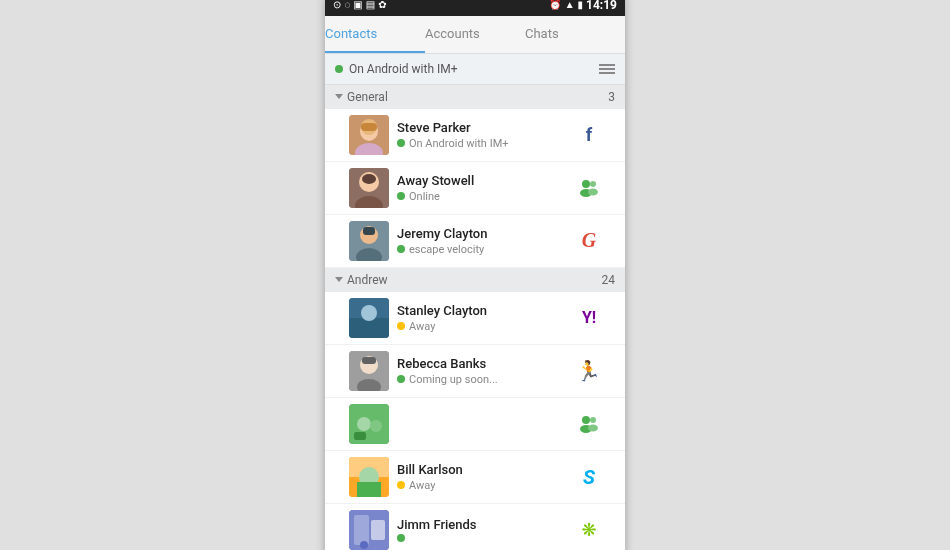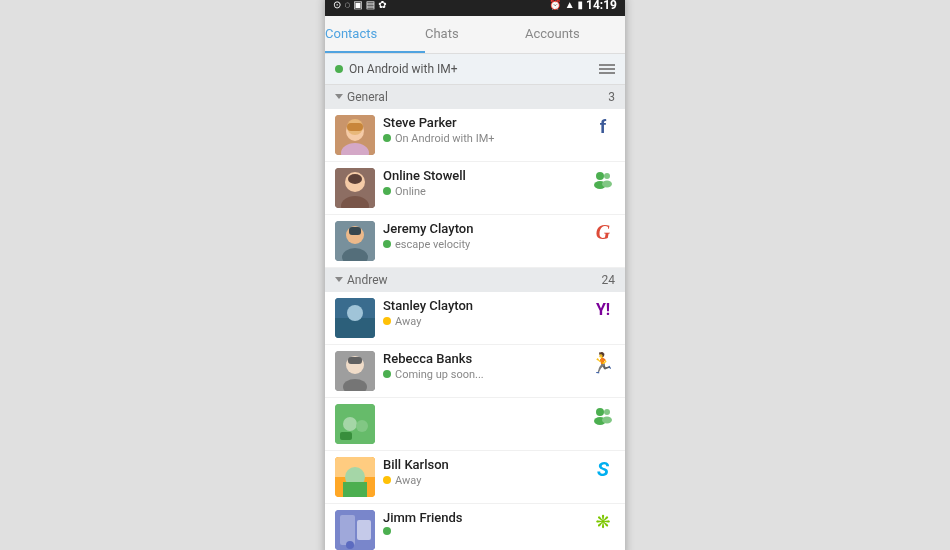--- a/index.html
+++ b/index.html
@@ -131,21 +131,22 @@
     .triangle {
       width: 0;
       height: 0;
       border-left: 4px solid transparent;
       border-right: 4px solid transparent;
       border-top: 5px solid #888;
       display: inline-block;
     }
     .contact-item {
       display: flex;
-      padding: 6px 10px;
+      align-items: center;
+      padding: 6px 24px;
       border-bottom: 1px solid #f0f0f0;
       gap: 8px;
       background: #fff;
     }
     .avatar {
       width: 40px;
       height: 40px;
       border-radius: 4px;
       overflow: hidden;
       flex-shrink: 0;
@@ -211,22 +212,22 @@
     <div class="status-bar-right">
       <span class="status-icon">⏰</span>
       <span class="status-icon">▲</span>
       <span class="status-icon">▮</span>
       <span class="time">14:19</span>
     </div>
   </div>
 
   <div class="tab-bar">
     <div class="tab active">Contacts</div>
+    <div class="tab">Accounts</div>
     <div class="tab">Chats</div>
-    <div class="tab">Accounts</div>
   </div>
 
   <div class="online-bar">
     <div class="online-bar-left">
       <span class="green-dot"></span>
       <span>On Android with IM+</span>
     </div>
     <div class="menu-icon">
       <span></span>
       <span></span>
@@ -268,21 +269,21 @@
   <div class="contact-item">
     <div class="avatar av2">
       <svg width="40" height="40" viewBox="0 0 40 40" xmlns="http://www.w3.org/2000/svg">
         <rect width="40" height="40" fill="#8d6e63"></rect>
         <circle cx="20" cy="14" r="10" fill="#f5cba7"></circle>
         <ellipse cx="20" cy="38" rx="14" ry="10" fill="#795548"></ellipse>
         <rect x="13" y="6" width="14" height="10" rx="7" fill="#5d4037"></rect>
       </svg>
     </div>
     <div class="contact-info">
-      <div class="contact-name">Online Stowell</div>
+      <div class="contact-name">Away Stowell</div>
       <div class="contact-status">
         <span class="green-dot"></span>
         <span>Online</span>
       </div>
     </div>
     <div class="service-icon">
       <svg width="22" height="22" viewBox="0 0 22 22">
         <circle cx="8" cy="7" r="4" fill="#4caf50"></circle>
         <ellipse cx="8" cy="16" rx="6" ry="4" fill="#4caf50"></ellipse>
         <circle cx="15" cy="7" r="3" fill="#81c784"></circle>

